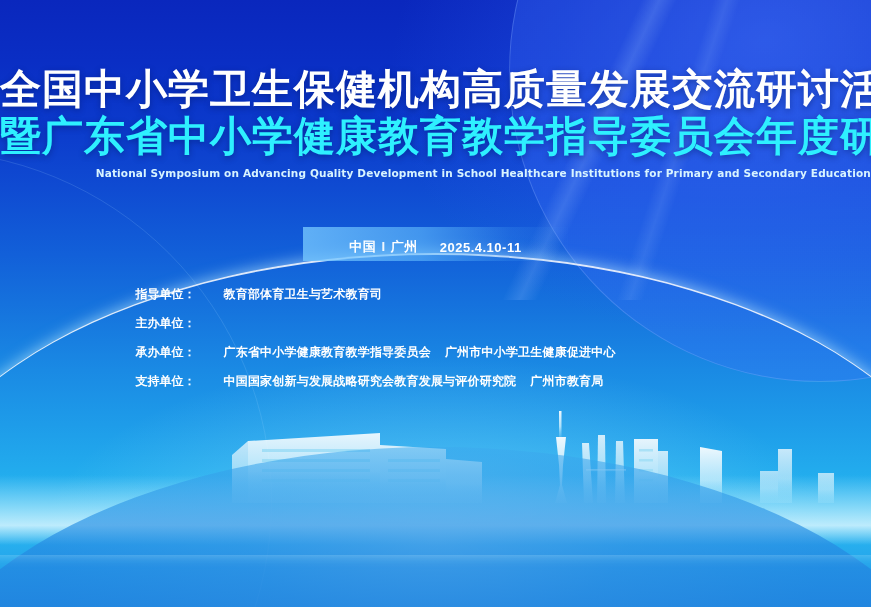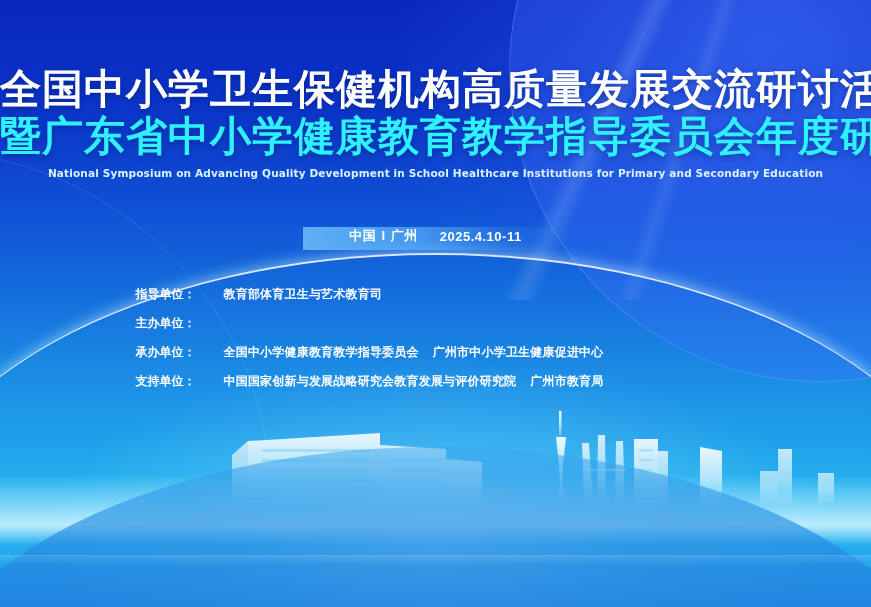--- a/index.html
+++ b/index.html
@@ -151,36 +151,37 @@
     margin-top: 9px;
     line-height: 1.42;
   }
   .subtitle {
     font-family: "DejaVu Sans", "Liberation Sans", sans-serif;
     font-size: 10.5px;
     font-weight: 700;
     color: #d8f4ff;
     letter-spacing: 0.15px;
     white-space: nowrap;
+    text-align: right;
   }
 
   
   .badge-row {
     position: absolute;
     left: 0; right: 0;
     top: 227px;
     display: flex;
     justify-content: center;
     z-index: 6;
   }
   .badge {
     display: flex;
     align-items: center;
     gap: 22px;
-    padding: 0 46px 5px 46px;
+    padding: 11px 46px 5px 46px;
     background: linear-gradient(to right,
         rgba(118,200,255,0.78) 0%,
         rgba(96,186,252,0.62) 45%,
         rgba(70,160,245,0.22) 78%,
         rgba(60,150,242,0.02) 100%);
     color: #ffffff;
     font-size: 13px;
     font-weight: 700;
     letter-spacing: 0.5px;
     white-space: nowrap;
@@ -314,21 +315,21 @@
   <div class="credits">
       <div class="credit-row">
         <span class="credit-label">指导单位：</span>
         <span class="credit-value"><span>教育部体育卫生与艺术教育司</span></span>
       </div>
       <div class="credit-row">
         <span class="credit-label">主办单位：</span>
       </div>
       <div class="credit-row">
         <span class="credit-label">承办单位：</span>
-        <span class="credit-value"><span>全国中小学健康教育教学指导委员会</span><span class="gap"></span><span>广州市中小学卫生健康促进中心</span></span>
+        <span class="credit-value"><span>广东省中小学健康教育教学指导委员会</span><span class="gap"></span><span>广州市中小学卫生健康促进中心</span></span>
       </div>
       <div class="credit-row">
         <span class="credit-label">支持单位：</span>
         <span class="credit-value"><span>中国国家创新与发展战略研究会教育发展与评价研究院</span><span class="gap"></span><span>广州市教育局</span></span>
       </div>
     </div>
 
 </div>
 
 </body></html>

